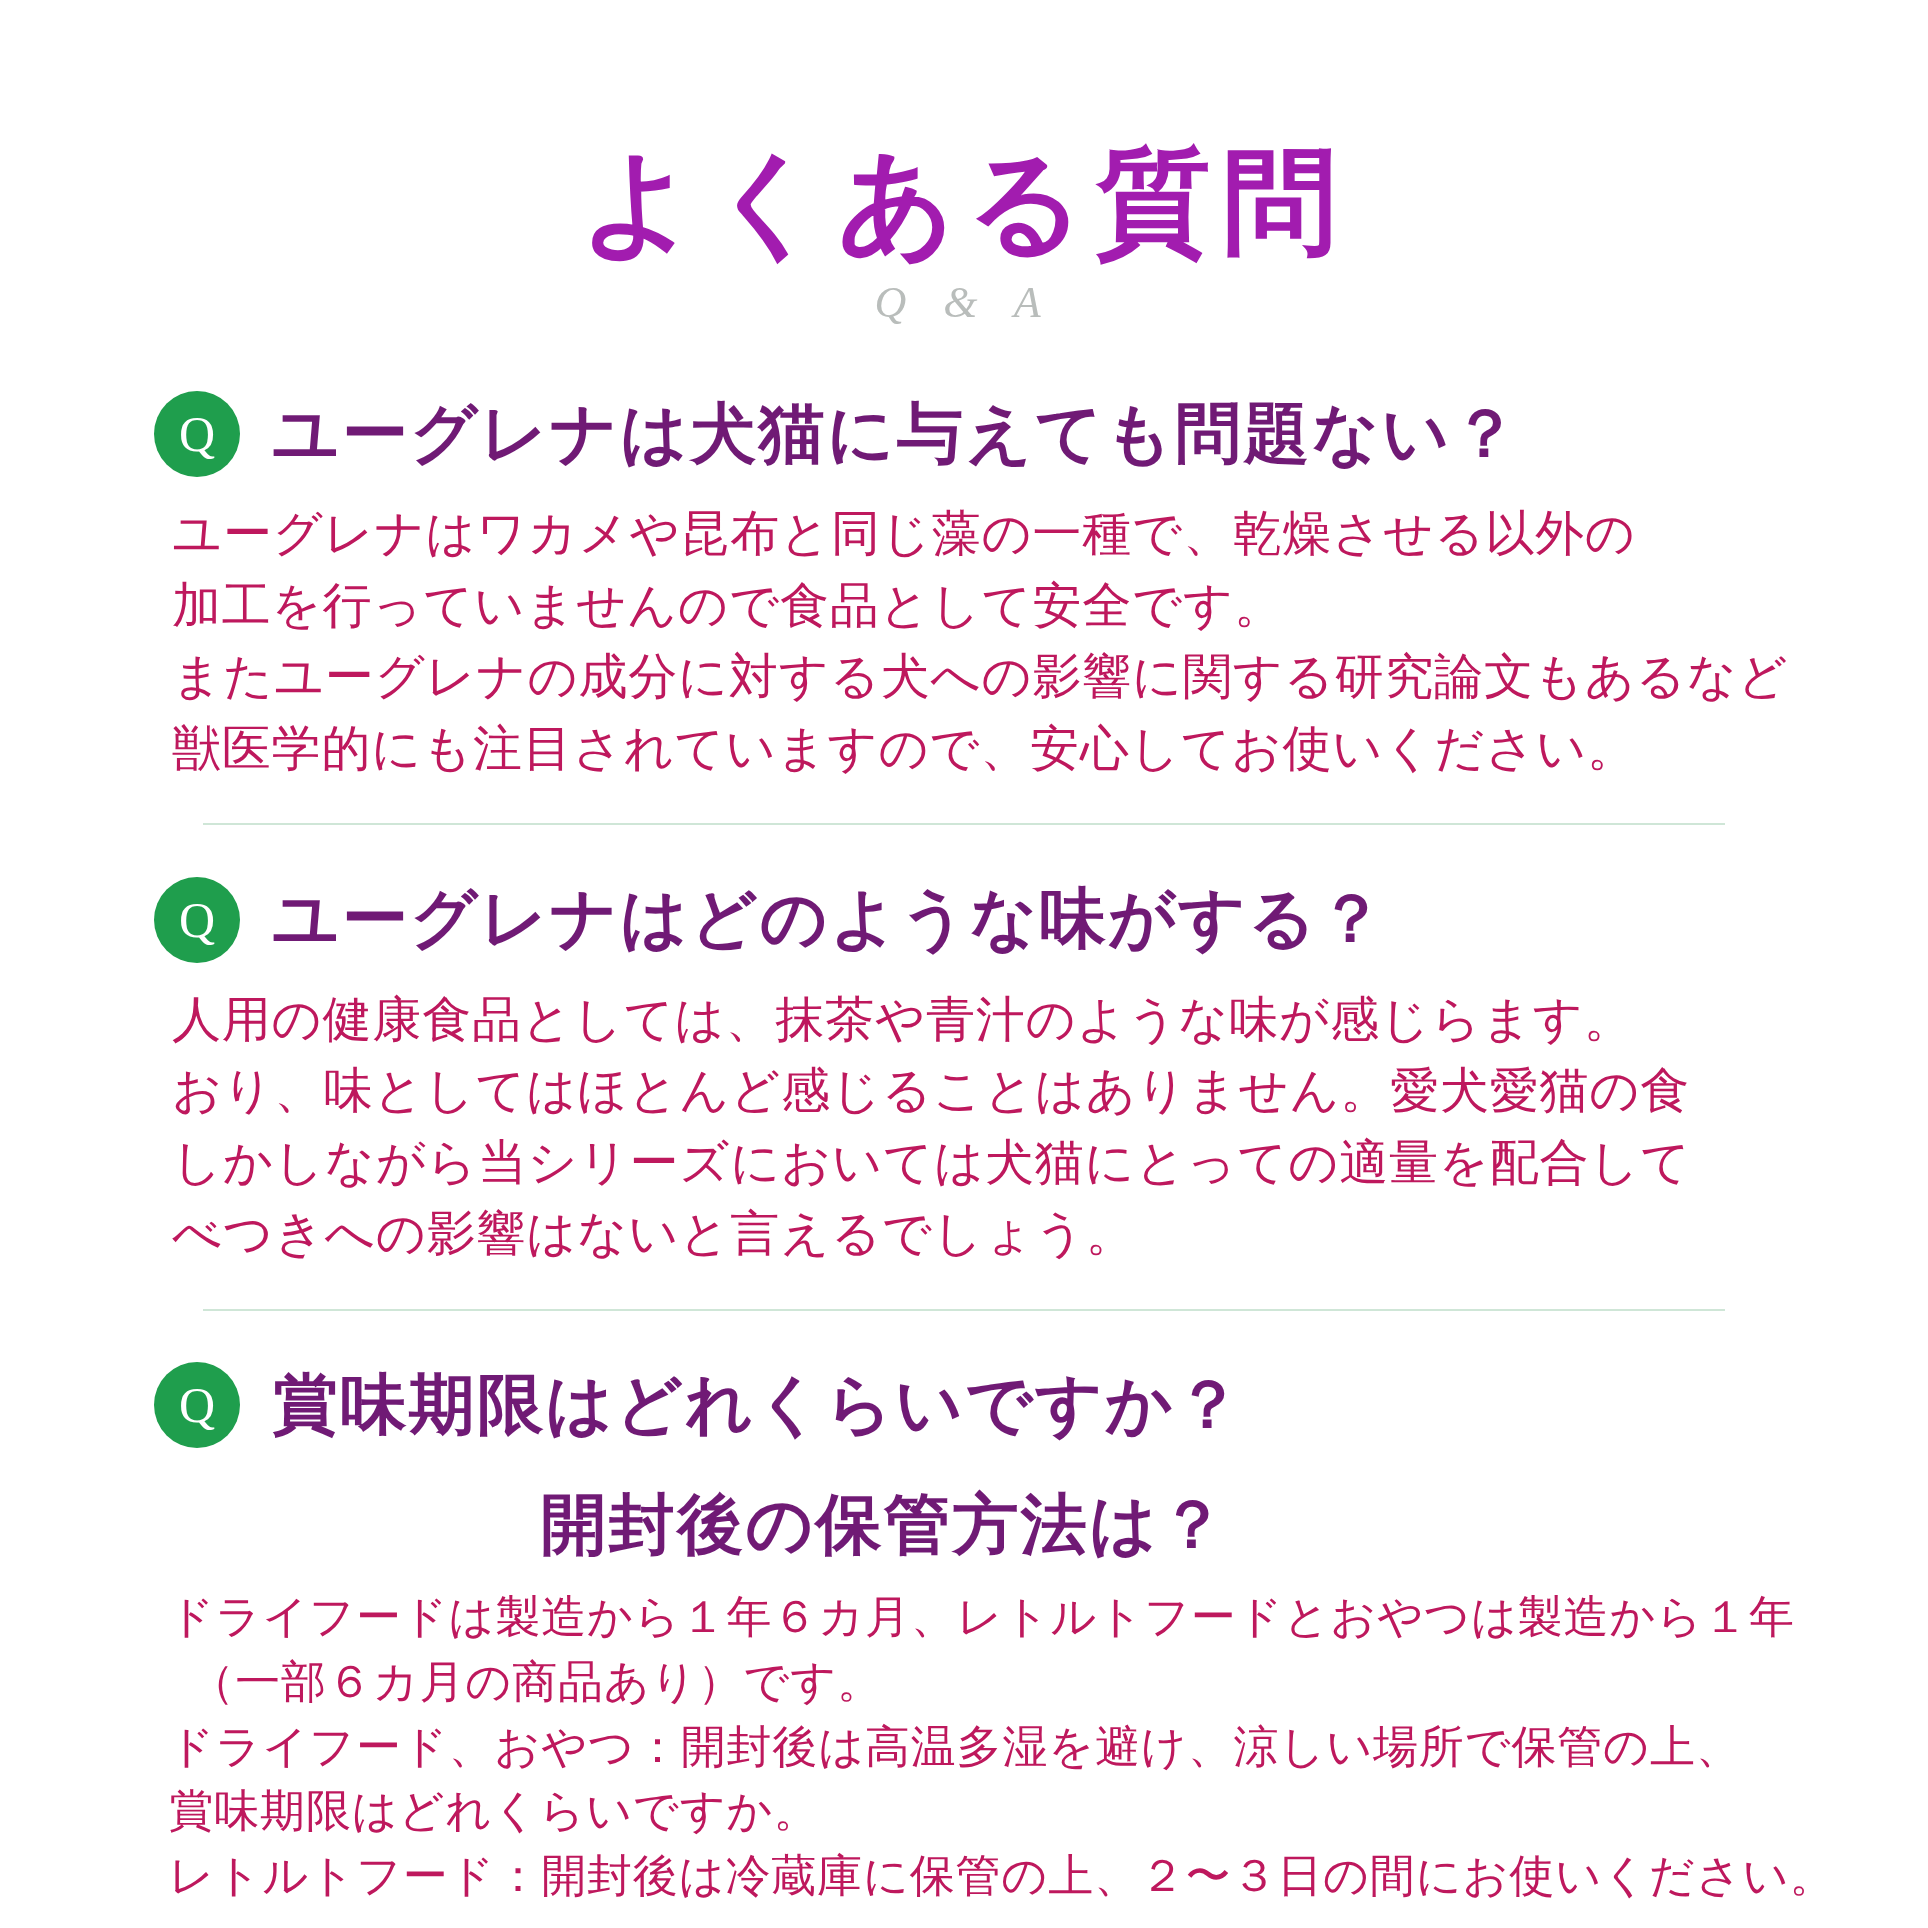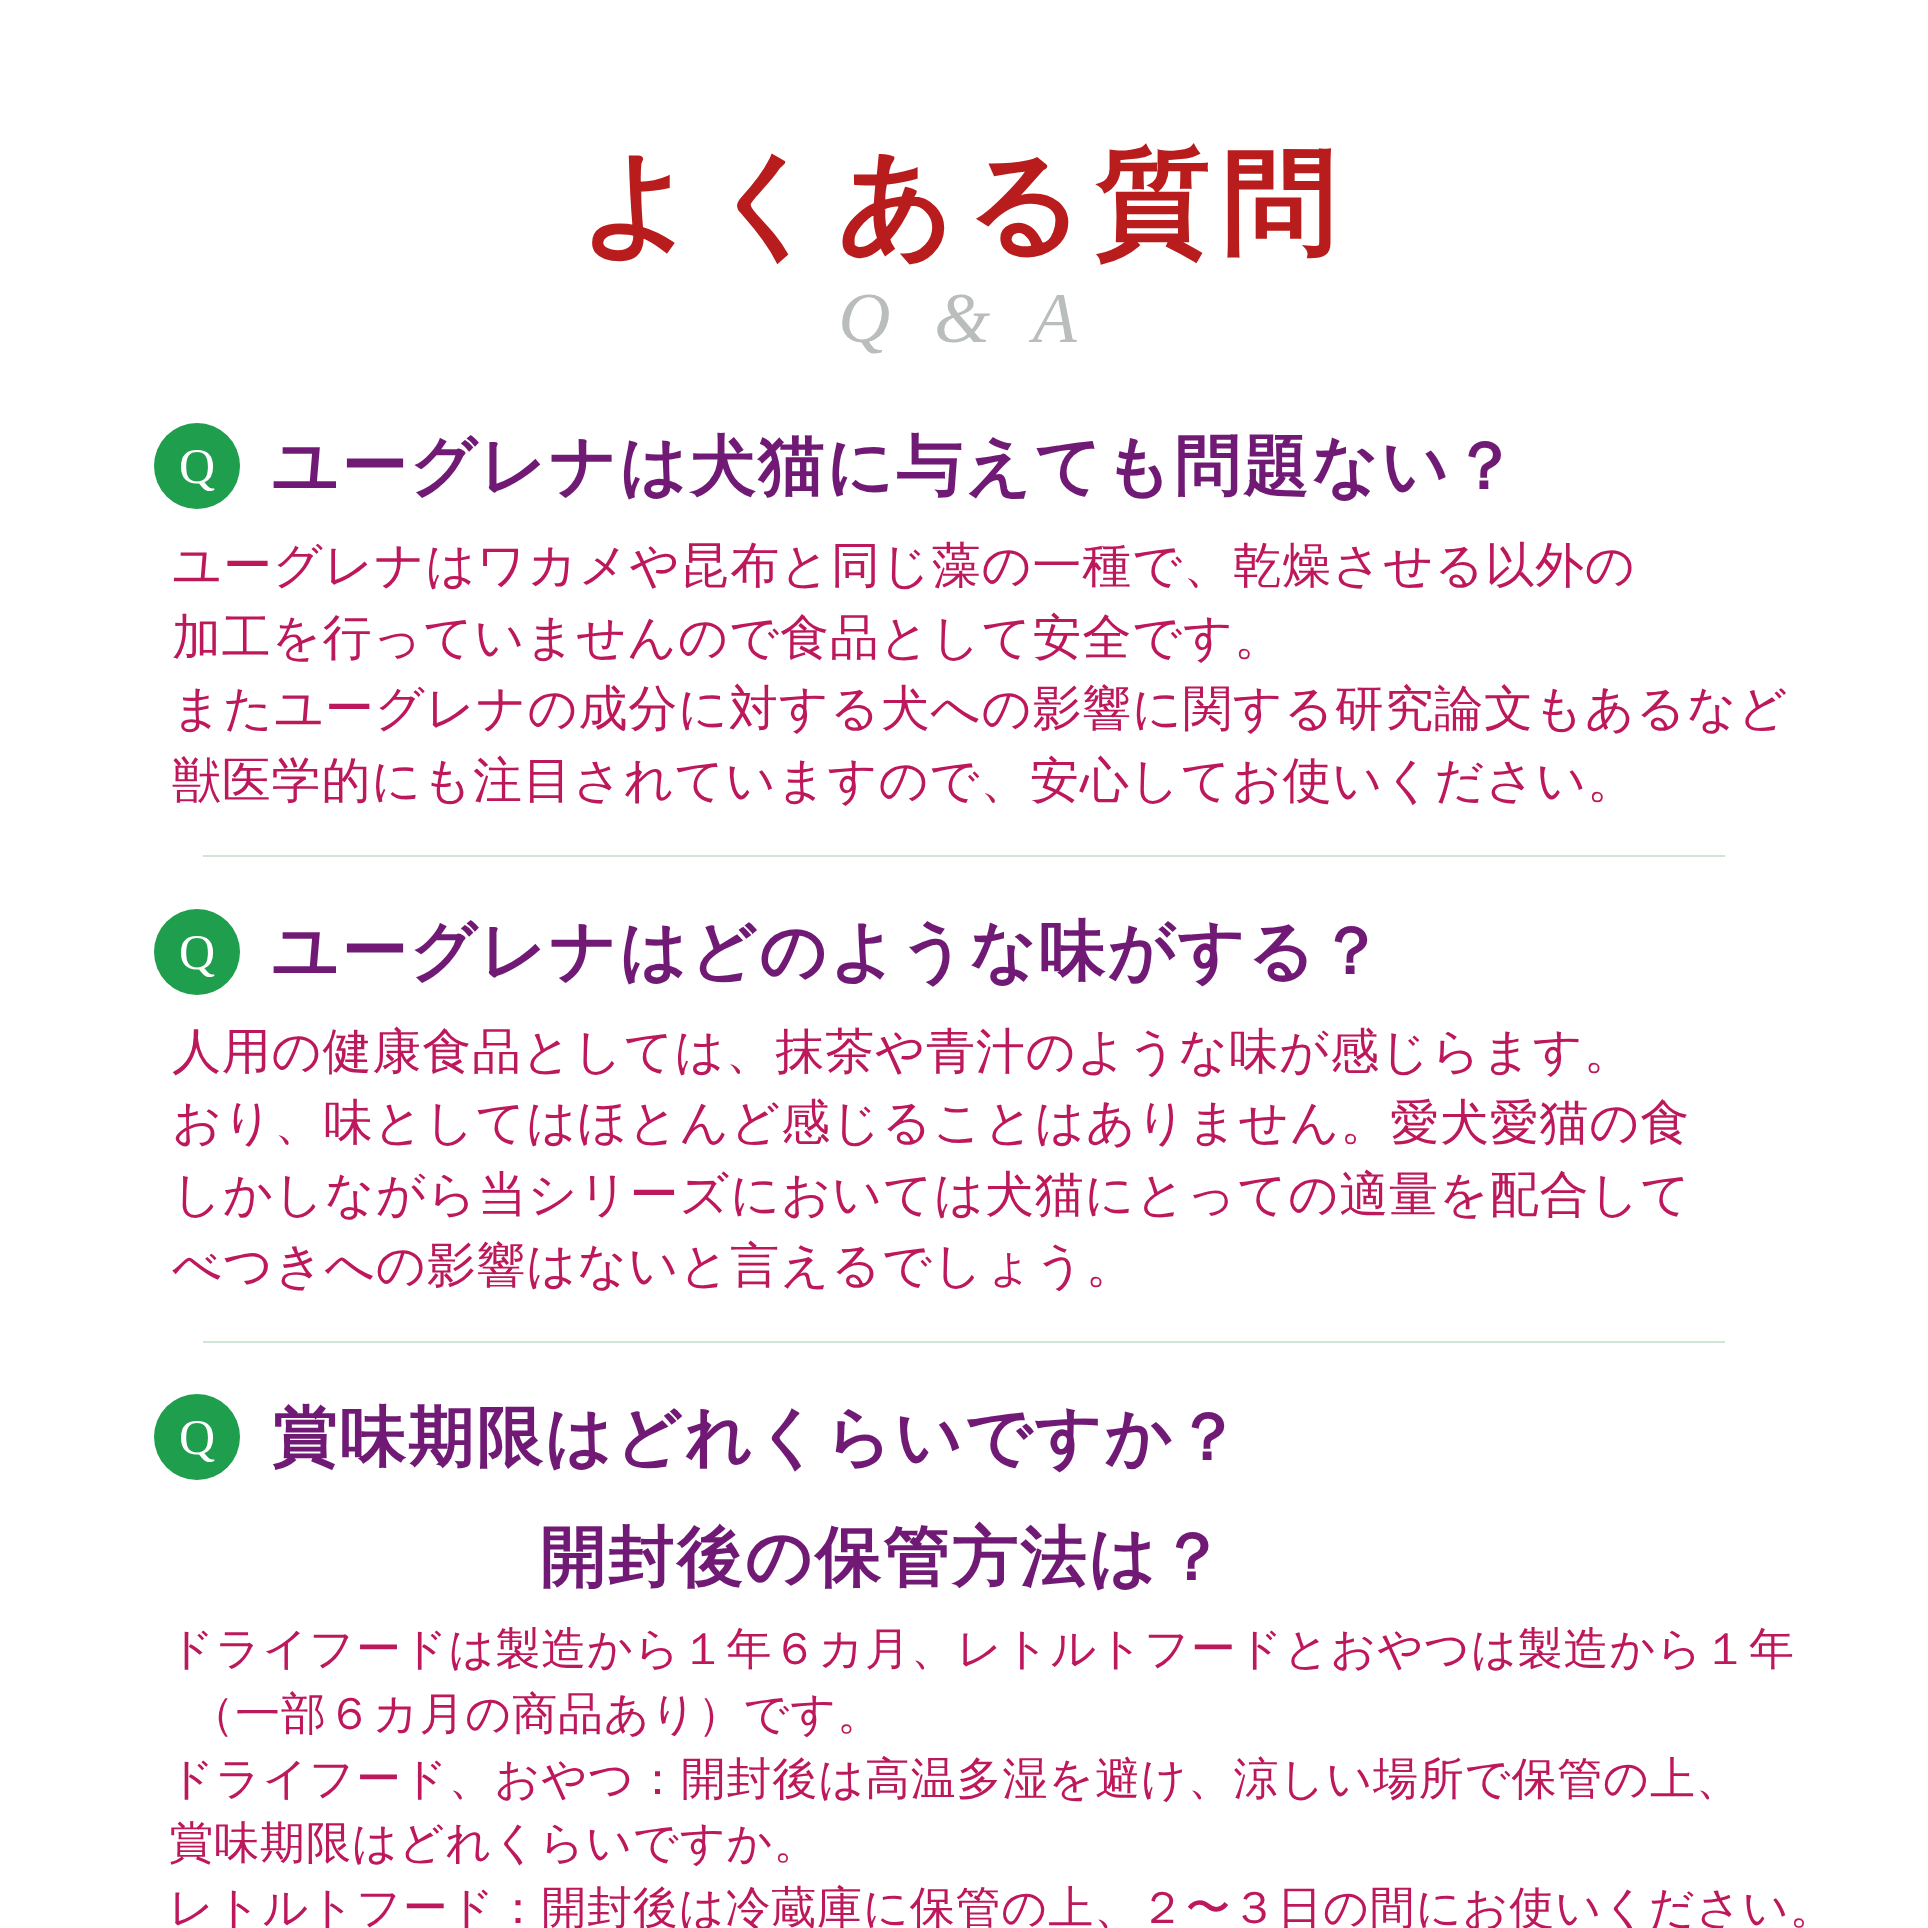--- a/index.html
+++ b/index.html
@@ -22,30 +22,30 @@
     box-sizing: border-box;
     padding: 0;
   }
 
   
   .header {
     text-align: center;
     padding-top: 142px;
   }
   .header-title {
-    color: #b91c1c;
+    color: #a21caf;
     font-size: 115px;
     font-weight: bold;
     letter-spacing: 11.3px;
     line-height: 1.05;
     margin: 0;
   }
   .header-sub {
     color: #b9bdbb;
-    font-size: 72px;
+    font-size: 44px;
     font-family: "Liberation Serif", serif;
     font-style: italic;
     letter-spacing: 13px;
     margin-top: 14.6px;
   }
 
   
   .qa-list {
     margin-top: 58px;
   }

